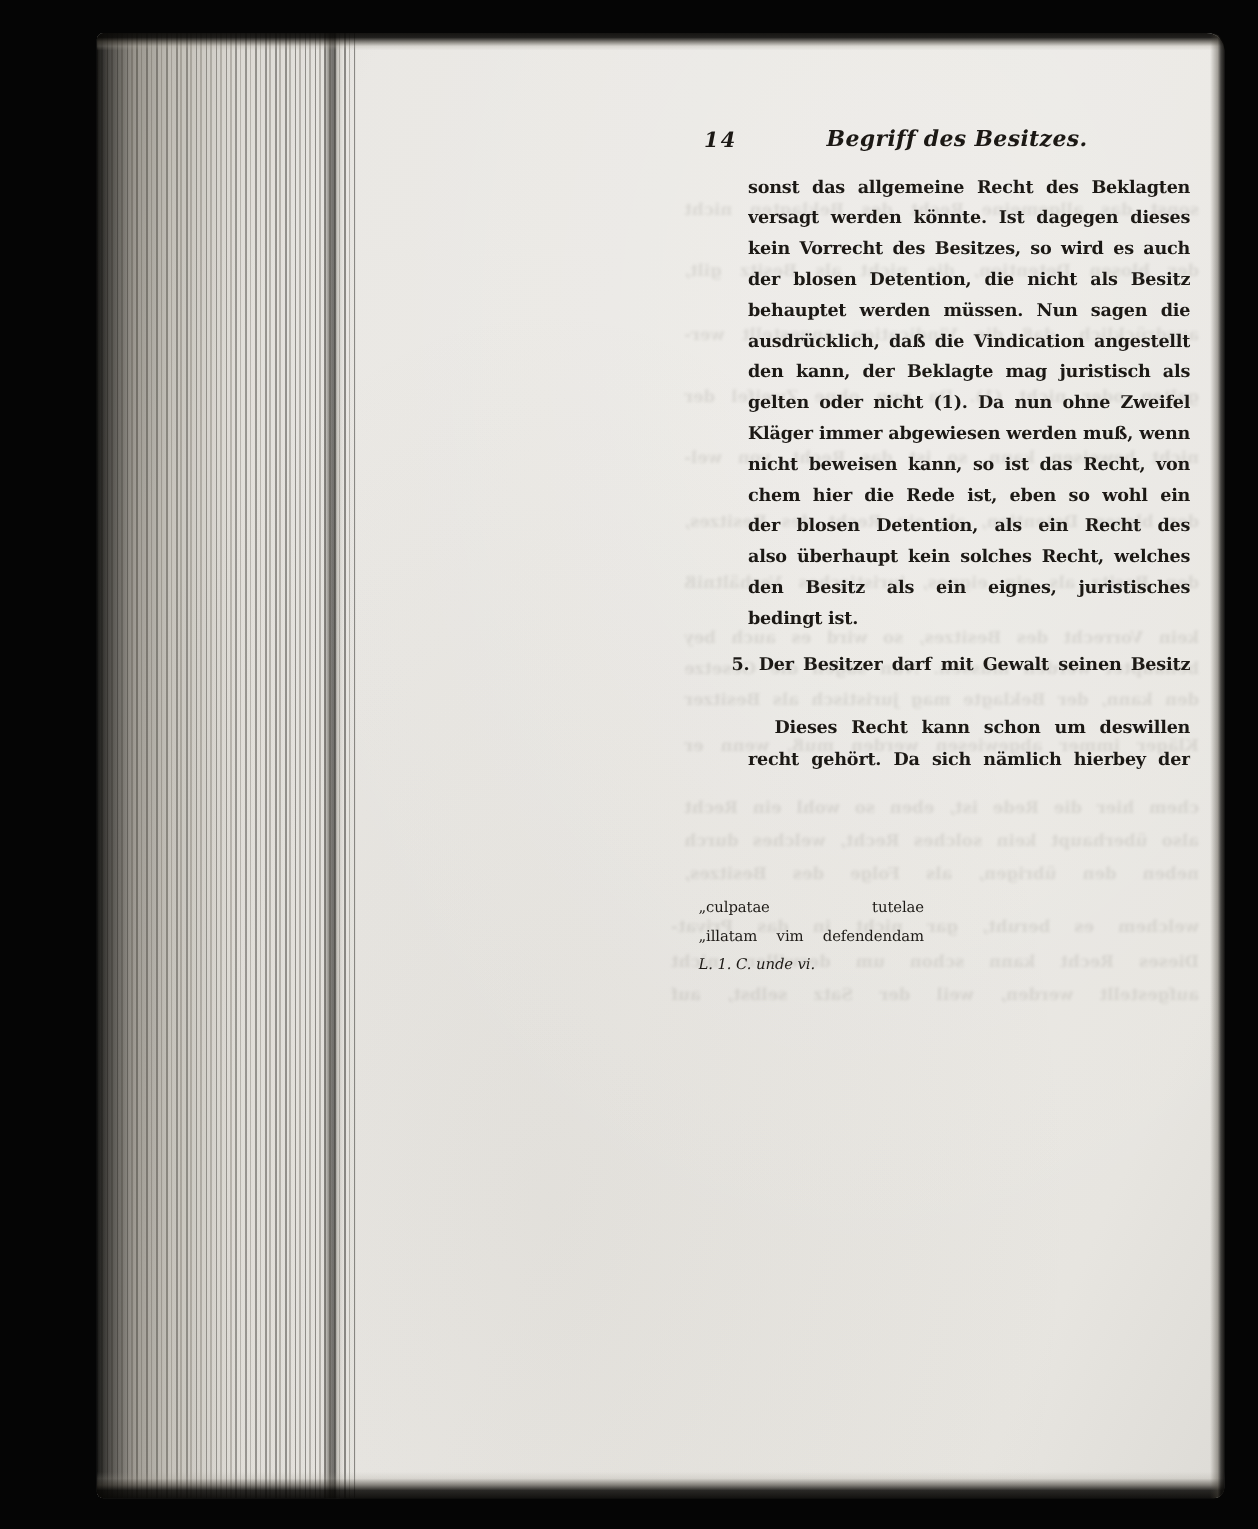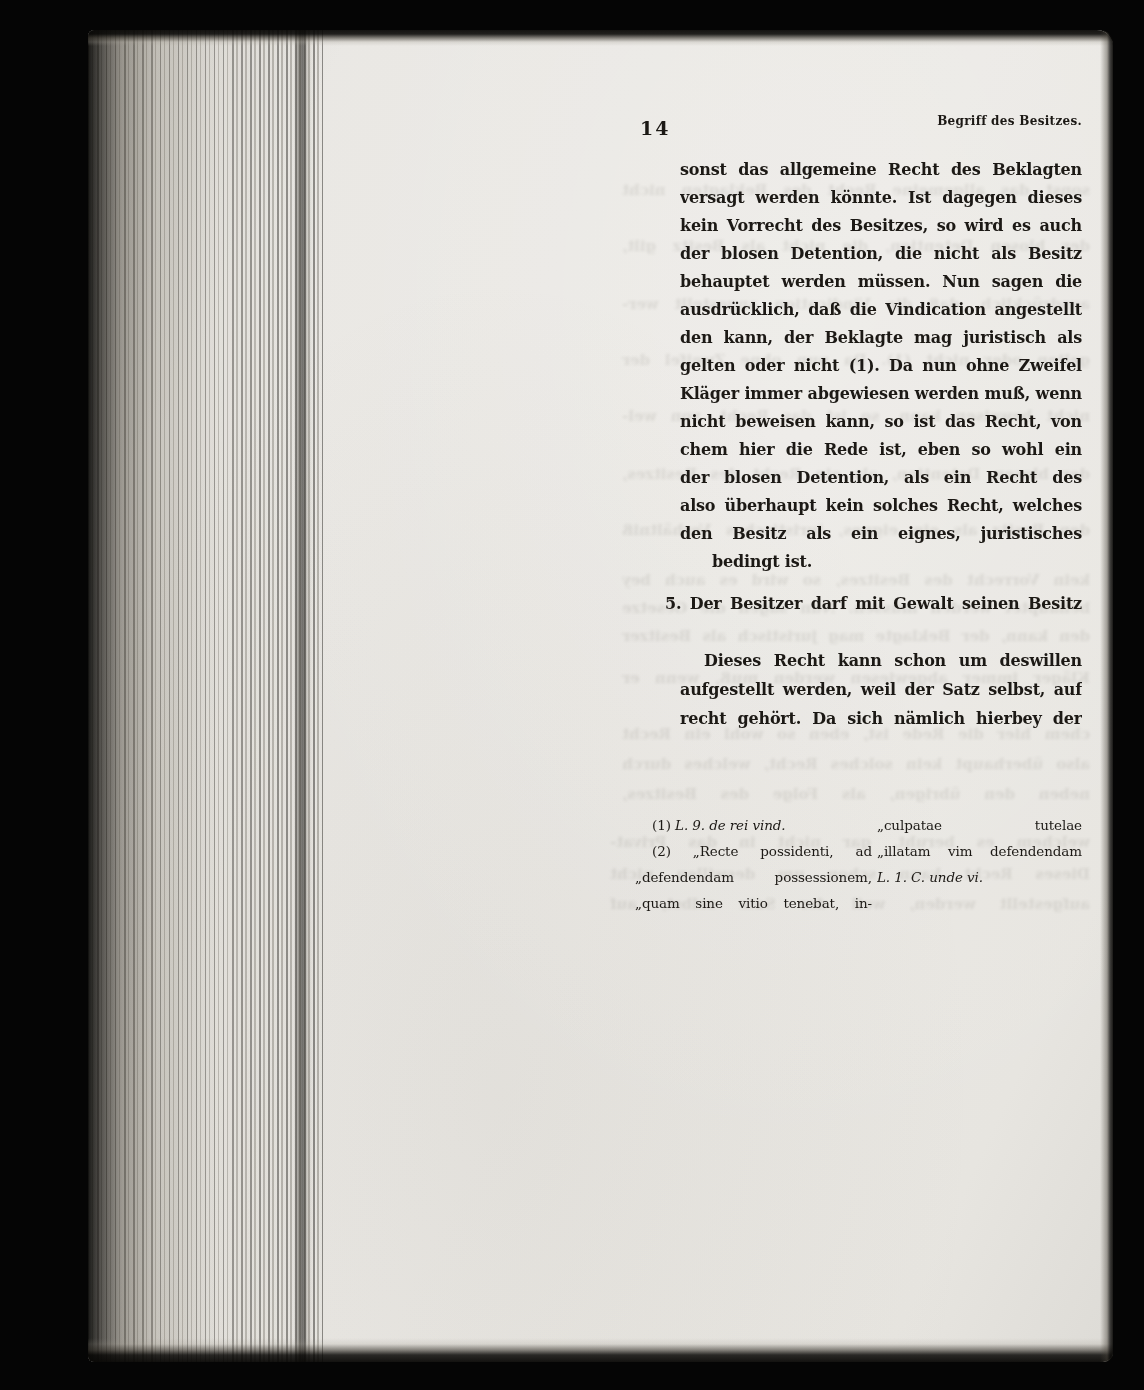--- a/index.html
+++ b/index.html
@@ -29,27 +29,27 @@
         background:linear-gradient(180deg, rgba(10,9,7,0.95) 0px, rgba(10,9,7,0.9) 4px,
           rgba(62,58,50,0.6) 8px, rgba(160,155,144,0.25) 12px, rgba(0,0,0,0) 16px);}
   .edge-bottom{position:absolute;left:0;right:0;bottom:0;height:24px;border-radius:0 0 10px 6px;
         background:linear-gradient(0deg, rgba(8,7,5,0.95) 0px, rgba(8,7,5,0.85) 7px,
           rgba(52,48,41,0.55) 12px, rgba(150,145,134,0.18) 18px, rgba(0,0,0,0) 24px);}
   .edge-right{position:absolute;top:0;bottom:0;right:0;width:13px;border-radius:0 16px 10px 0;
         background:linear-gradient(270deg, rgba(10,9,7,0.92) 0px, rgba(10,9,7,0.75) 3px,
           rgba(72,67,58,0.45) 6px, rgba(0,0,0,0) 13px);}
   
   .text-block{position:absolute;left:592px;top:0;width:402px;color:#1c1915;font-weight:700;}
-  .header-row{position:absolute;top:84px;left:0;width:100%;height:30px;}
+  .header-row{position:absolute;top:84px;left:0;width:100%;height:30px;font-style:italic;}
   .pagenum{position:absolute;left:-40px;top:3px;font-size:19px;letter-spacing:2px;}
-  .runtitle{position:absolute;left:0;width:100%;text-align:right;text-indent:-22px;
-        font-size:12px;letter-spacing:0.3px;}
+  .runtitle{position:absolute;left:0;width:100%;text-align:center;text-indent:-22px;
+        font-size:20px;letter-spacing:0.3px;}
   .tl{height:28px;line-height:28px;font-size:16px;letter-spacing:-0.2px;
       text-align:justify;text-align-last:justify;overflow:hidden;white-space:normal;}
-  .tl.endp{text-align-last:left;margin-left:32px;}
+  .tl.endp{text-align-last:left;}
   .para1{position:absolute;top:126px;left:0;width:402px;}
   .heading{position:absolute;top:560px;left:-15px;width:417px;}
   .heading .cont{padding-left:27px;text-align-last:left;}
   .para2{position:absolute;top:616px;left:0;width:402px;}
   .para2 .tl{height:29px;line-height:29px;}
   .para2 .first{text-indent:24px;}
   
   .footnotes{position:absolute;top:782px;left:-45px;width:447px;display:flex;gap:5px;
         font-weight:400;}
   .fn-left{width:237px;}
@@ -116,31 +116,24 @@
         <div class="tl">den Besitz als ein eignes, juristisches Verhältniß</div>
         <div class="tl endp">bedingt ist.</div>
       </div>
 
       <div class="heading">
         <div class="tl">5. Der Besitzer darf mit Gewalt seinen Besitz ver-</div>
       </div>
 
       <div class="para2">
         <div class="tl first">Dieses Recht kann schon um deswillen nicht</div>
-        <div class="tl">aufgestellt werden, weil der Satz selbst, auf</div>
         <div class="tl">recht gehört. Da sich nämlich hierbey der Schutz</div>
       </div>
 
       <div class="footnotes">
-        <div class="fn-left">
-          <div class="fnl plain indent"><span>(1) </span><span class="it">L. 9. de rei vind.</span></div>
-          <div class="fnl indent"><span>(2) </span><span>„Recte possidenti, ad</span></div>
-          <div class="fnl">„defendendam possessionem,</div>
-          <div class="fnl">„quam sine vitio tenebat, in-</div>
-        </div>
         <div class="fn-right">
           <div class="fnl">„culpatae tutelae moderatione</div>
           <div class="fnl">„illatam vim defendendam licet.“</div>
           <div class="fnl plain it">L. 1. C. unde vi.</div>
         </div>
       </div>
 
     </div>
   </div>
 </div>

